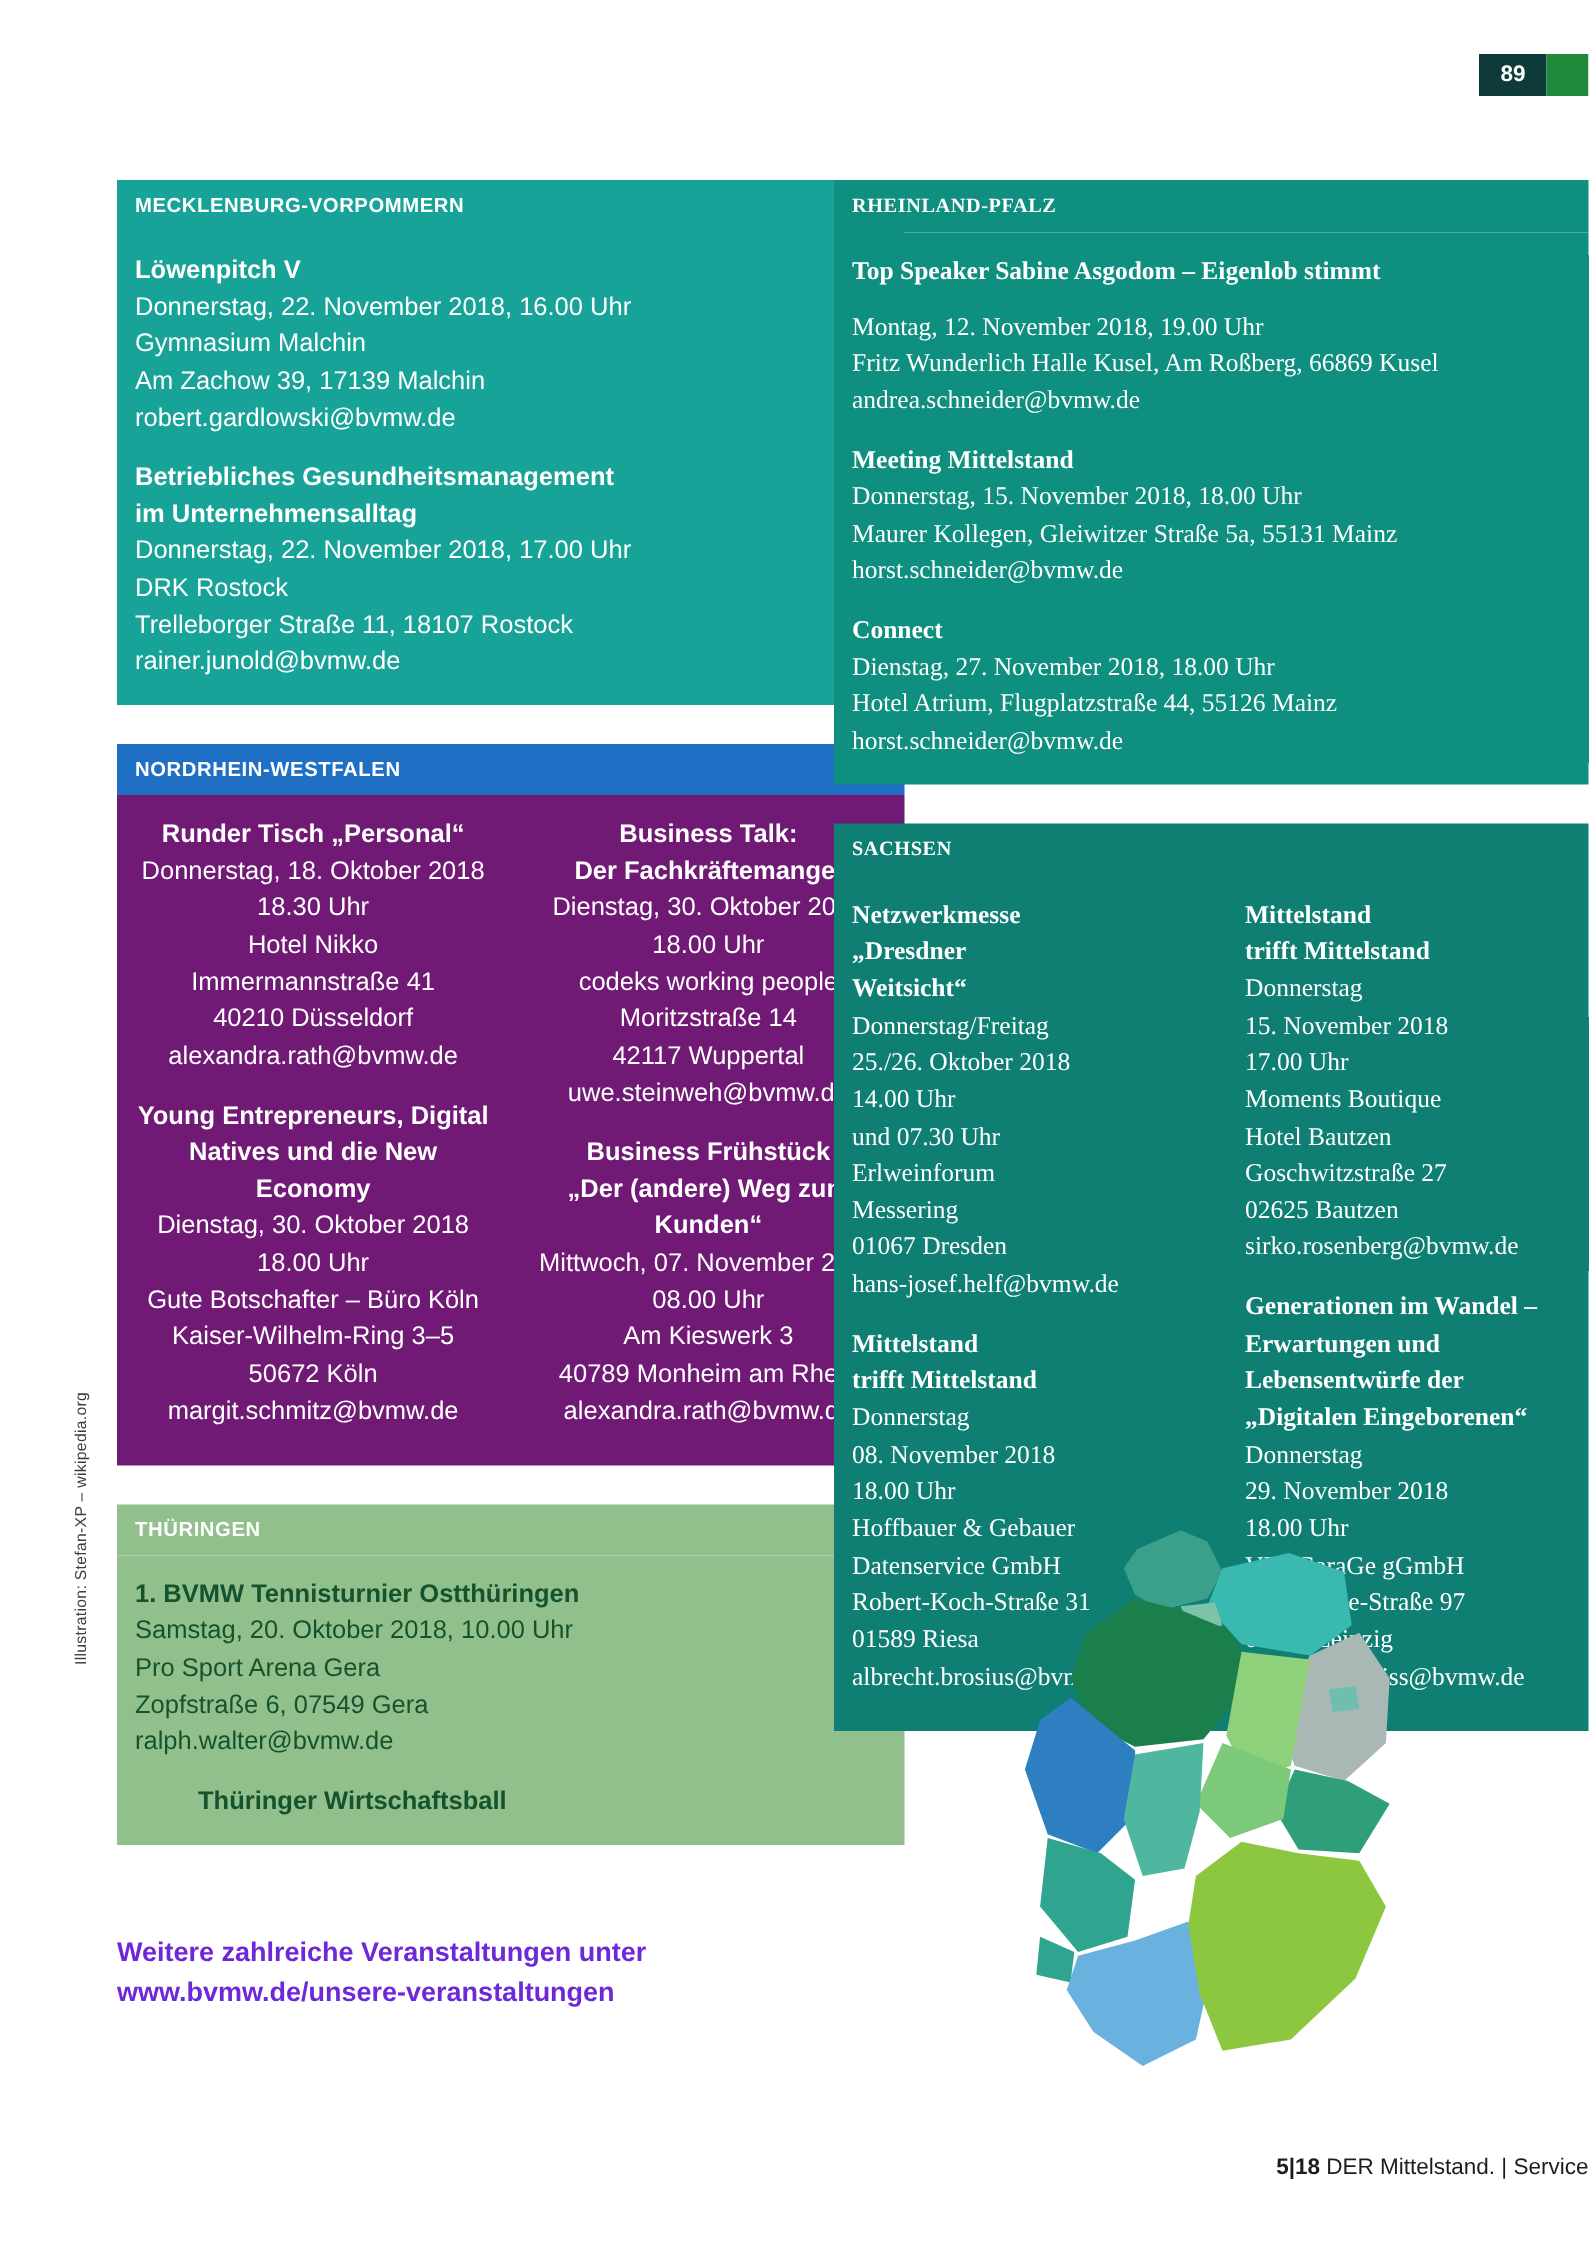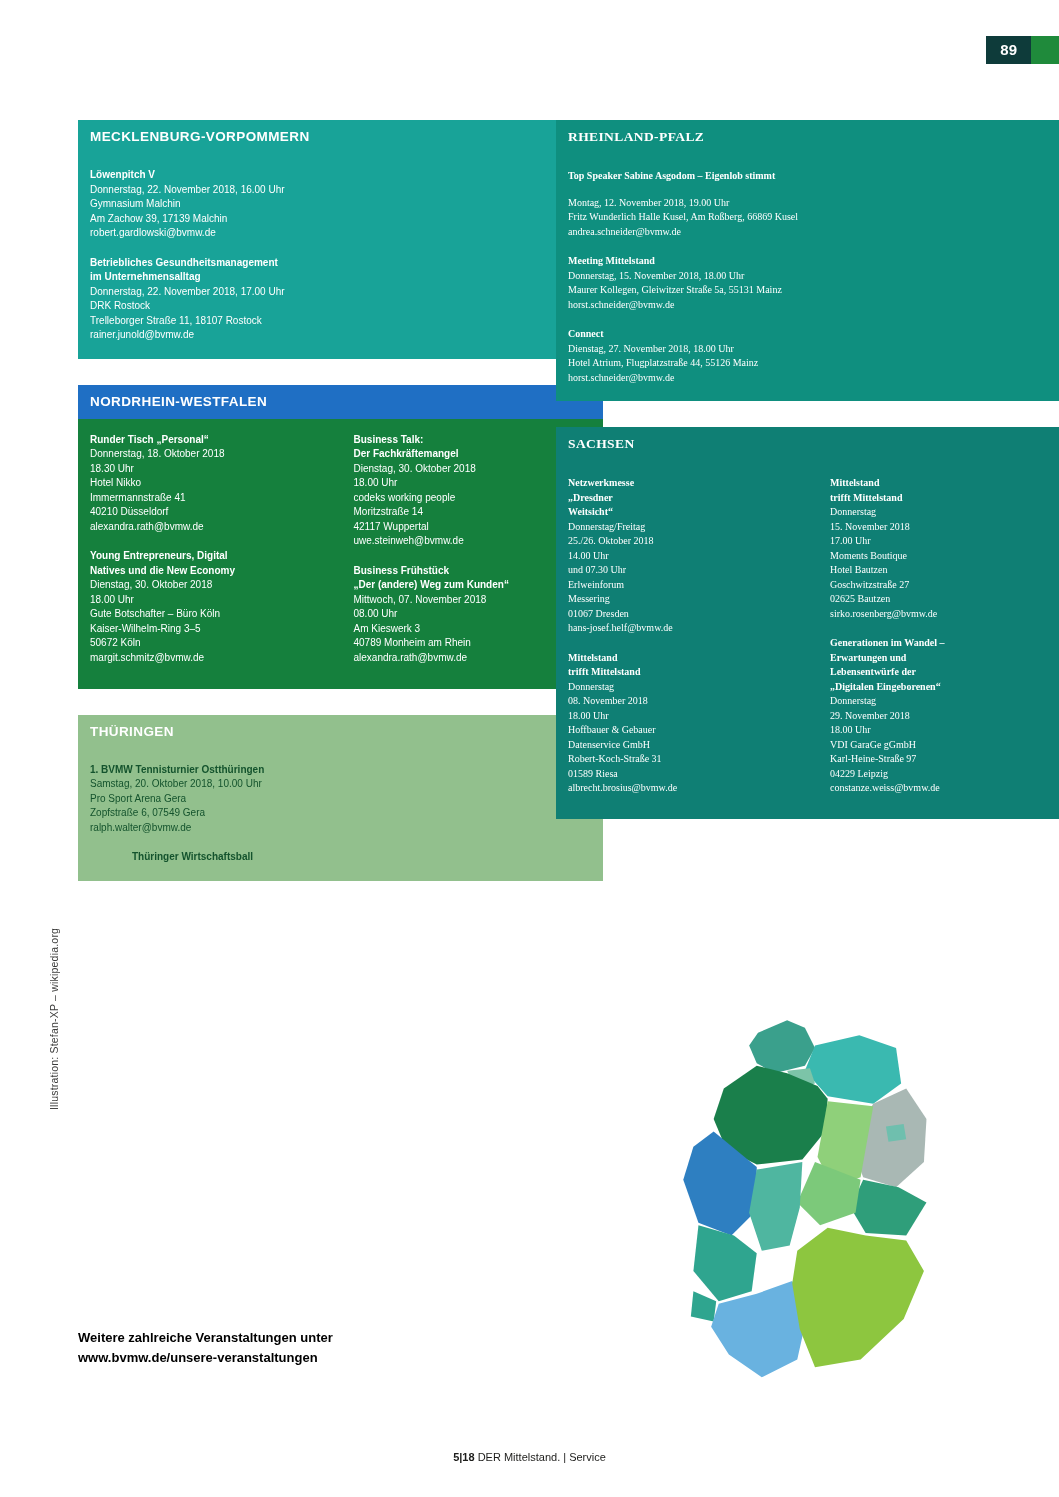--- a/index.html
+++ b/index.html
@@ -37,55 +37,55 @@
   .col-right{position:absolute;left:556px;top:120px;width:522px;font-family:Liberation Serif, serif;}
 
   .block{margin-bottom:26px;}
   .hdr{
     font-size:13.5px;font-weight:bold;letter-spacing:.4px;
     color:#ffffff;padding:9px 12px 10px 12px;
     text-transform:uppercase;
   }
   .body{
     padding:14px 12px 16px 12px;
-    font-size:10px;line-height:1.45;
+    font-size:17px;line-height:1.45;
   }
   .body.two-col{
     column-count:2;column-gap:26px;
   }
   .ev{margin-bottom:15px;break-inside:avoid;}
   .ev:last-child{margin-bottom:0;}
   .ev .t{font-weight:bold;}
   .ev .l{white-space:pre-line;}
 
   
   .teal .hdr{background:#18a398;}
   .teal .body{background:#18a398;color:#ffffff;}
   .blue .hdr{background:#1f6fc4;}
-  .blue .body{background:#15803d;color:#ffffff;}
+  .blue .body{background:#701a75;color:#ffffff;text-align:center;}
   .lgreen .hdr{background:#8fbd8f;}
   .lgreen .body{background:#8fbd8f;color:#ffffff;}
   .mgreen .hdr{background:#92c08d;}
   .mgreen .body{background:#92c08d;color:#14532d;}
   .dteal .hdr{background:#0f7f74;}
   .dteal .body{background:#0f7f74;color:#ffffff;}
   .seagreen .hdr{background:#0f8f7f;}
   .seagreen .body{background:#0f8f7f;color:#ffffff;}
 
   .footer-note{
     position:absolute;left:78px;top:1288px;width:430px;
-    font-size:13px;font-weight:bold;line-height:1.5;color:#000000;margin-top:40px;
+    font-size:18px;font-weight:bold;line-height:1.5;color:#6d28d9;
   }
 
   .map-wrap{
     position:absolute;left:605px;top:1010px;width:420px;height:380px;
   }
   .page-footer{
-    position:absolute;left:0;right:0;bottom:34px;text-align:center;
-    font-size:11px;color:#1d1d1b;
+    position:absolute;left:0;right:0;bottom:44px;text-align:right;
+    font-size:15px;color:#1d1d1b;
   }
   .page-footer .b{font-weight:bold;}
 </style>
 </head>
 <body>
 
 <div class="page">
 
   <div class="page-tab">
     <div class="num">89</div>

